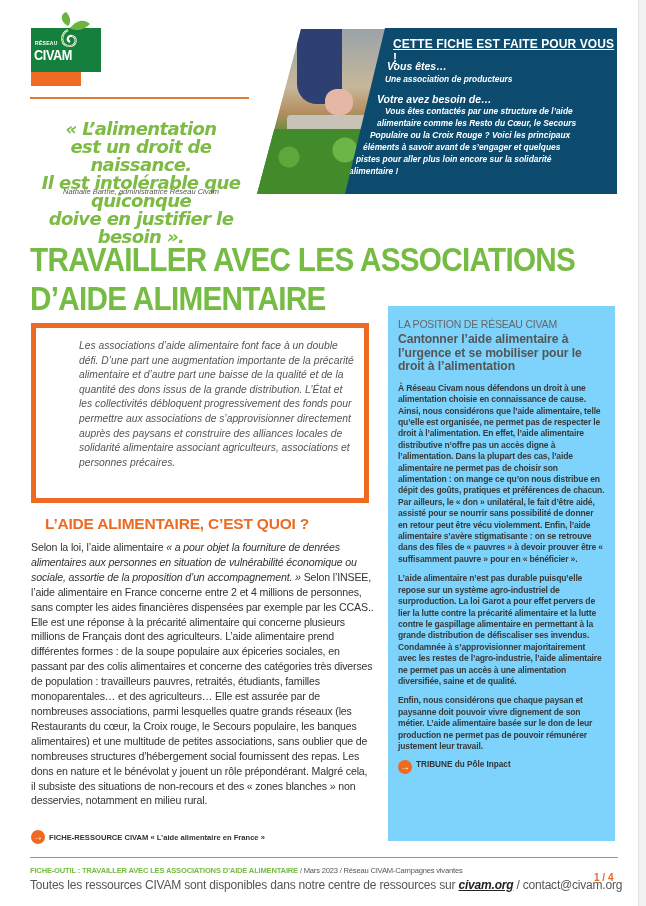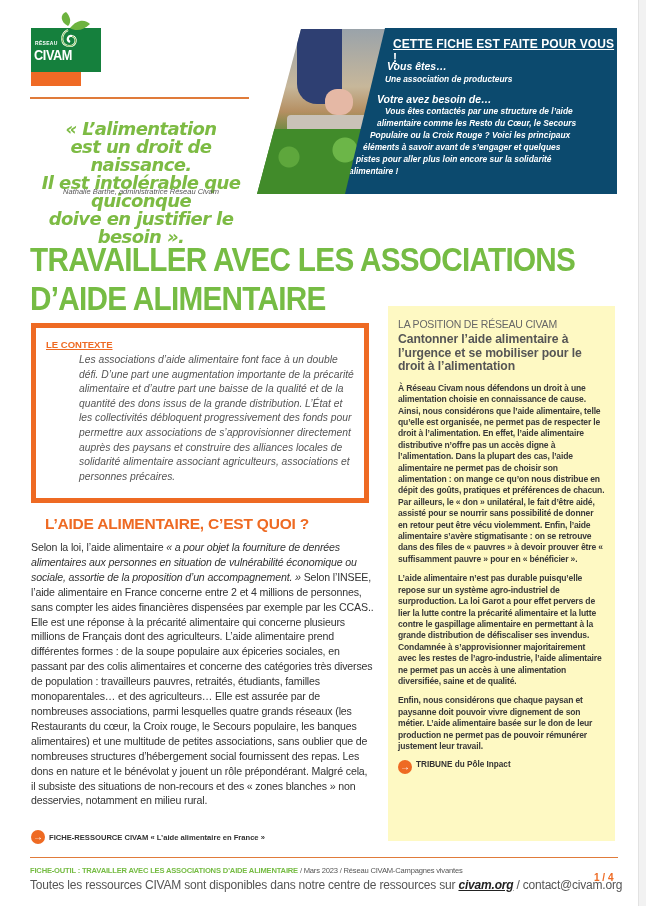--- a/index.html
+++ b/index.html
@@ -52,21 +52,21 @@
     
     .section-title { position: absolute; left: 45px; top: 515px; font-size: 15.5px; font-weight: bold; color: #ee6a23; letter-spacing: -0.2px; }
     .section-body { position: absolute; left: 31px; top: 540px; width: 343px; font-size: 10.6px; color: #333; line-height: 14.9px; letter-spacing: -0.15px; }
     .section-body em { font-style: italic; }
 
     .resource-link { position: absolute; left: 31px; top: 830px; display: flex; align-items: center; gap: 4px; cursor: pointer; }
     .arrow-circle { width: 14px; height: 14px; border-radius: 50%; background: #ee6a23; display: flex; align-items: center; justify-content: center; color: #fff; font-size: 10px; font-weight: bold; line-height: 1; }
     .resource-label { font-size: 7.6px; font-weight: bold; color: #333; }
 
     
-    .position-box { position: absolute; left: 388px; top: 306px; width: 227px; height: 535px; background: #fef9c3; padding: 12px 10px 0 10px; }
+    .position-box { position: absolute; left: 388px; top: 306px; width: 227px; height: 535px; background: #7dd3fc; padding: 12px 10px 0 10px; }
     .pos-kicker { font-size: 10.5px; color: #666; letter-spacing: -0.2px; margin-bottom: 3px; }
     .pos-title { font-size: 12.2px; font-weight: bold; color: #555; line-height: 13.6px; margin-bottom: 9px; letter-spacing: -0.1px; }
     .pos-p { font-size: 8.55px; font-weight: bold; color: #3a3a3a; line-height: 11.4px; margin-bottom: 8px; letter-spacing: -0.15px; }
     .tribune { display: flex; gap: 4px; margin-top: 4px; }
     .tribune .arrow-circle { flex: 0 0 14px; }
     .tribune-title { font-size: 8.2px; font-weight: bold; color: #333; }
     .tribune-url { font-size: 7.8px; font-style: italic; color: #666; line-height: 10px; cursor: pointer; }
 
     
     .footer-rule { position: absolute; left: 30px; top: 857px; width: 588px; height: 1px; background: #e07b3a; }
@@ -130,21 +130,20 @@
   <div class="for-you-t fy-l" style="left:11px;top:125px;">pistes pour aller plus loin encore sur la solidarité</div>
   <div class="for-you-t fy-l" style="left:4px;top:137px;">alimentaire !</div>
 </div>
 
 <h1 class="main-title">
   <div>TRAVAILLER AVEC LES ASSOCIATIONS</div>
   <div>D’AIDE ALIMENTAIRE</div>
 </h1>
 
 <div class="context">
-  <div class="context-title">LE CONTEXTE</div>
   <p class="context-body">Les associations d’aide alimentaire font face à un double défi. D’une part une augmentation importante de la précarité alimentaire et d’autre part une baisse de la qualité et de la quantité des dons issus de la grande distribution. L’État et les collectivités débloquent progressivement des fonds pour permettre aux associations de s’approvisionner directement auprès des paysans et construire des alliances locales de solidarité alimentaire associant agriculteurs, associations et personnes précaires.</p>
 </div>
 
 <h2 class="section-title">L’AIDE ALIMENTAIRE, C’EST QUOI ?</h2>
 <p class="section-body"><span>Selon la loi, l’aide alimentaire </span><em>« a pour objet la fourniture de denrées alimentaires aux personnes en situation de vulnérabilité économique ou sociale, assortie de la proposition d’un accompagnement. »</em><span> Selon l’INSEE, l’aide alimentaire en France concerne entre 2 et 4 millions de personnes, sans compter les aides financières dispensées par exemple par les CCAS.. Elle est une réponse à la précarité alimentaire qui concerne plusieurs millions de Français dont des agriculteurs. L’aide alimentaire prend différentes formes : de la soupe populaire aux épiceries sociales, en passant par des colis alimentaires et concerne des catégories très diverses de population : travailleurs pauvres, retraités, étudiants, familles monoparentales… et des agriculteurs… Elle est assurée par de nombreuses associations, parmi lesquelles quatre grands réseaux (les Restaurants du cœur, la Croix rouge, le Secours populaire, les banques alimentaires) et une multitude de petites associations, sans oublier que de nombreuses structures d’hébergement social fournissent des repas. Les dons en nature et le bénévolat y jouent un rôle prépondérant. Malgré cela, il subsiste des situations de non-recours et des « zones blanches » non desservies, notamment en milieu rural.</span></p>
 
 <div class="resource-link">
   <span class="arrow-circle">→</span>
   <span class="resource-label">FICHE-RESSOURCE CIVAM « L’aide alimentaire en France »</span>
 </div>

